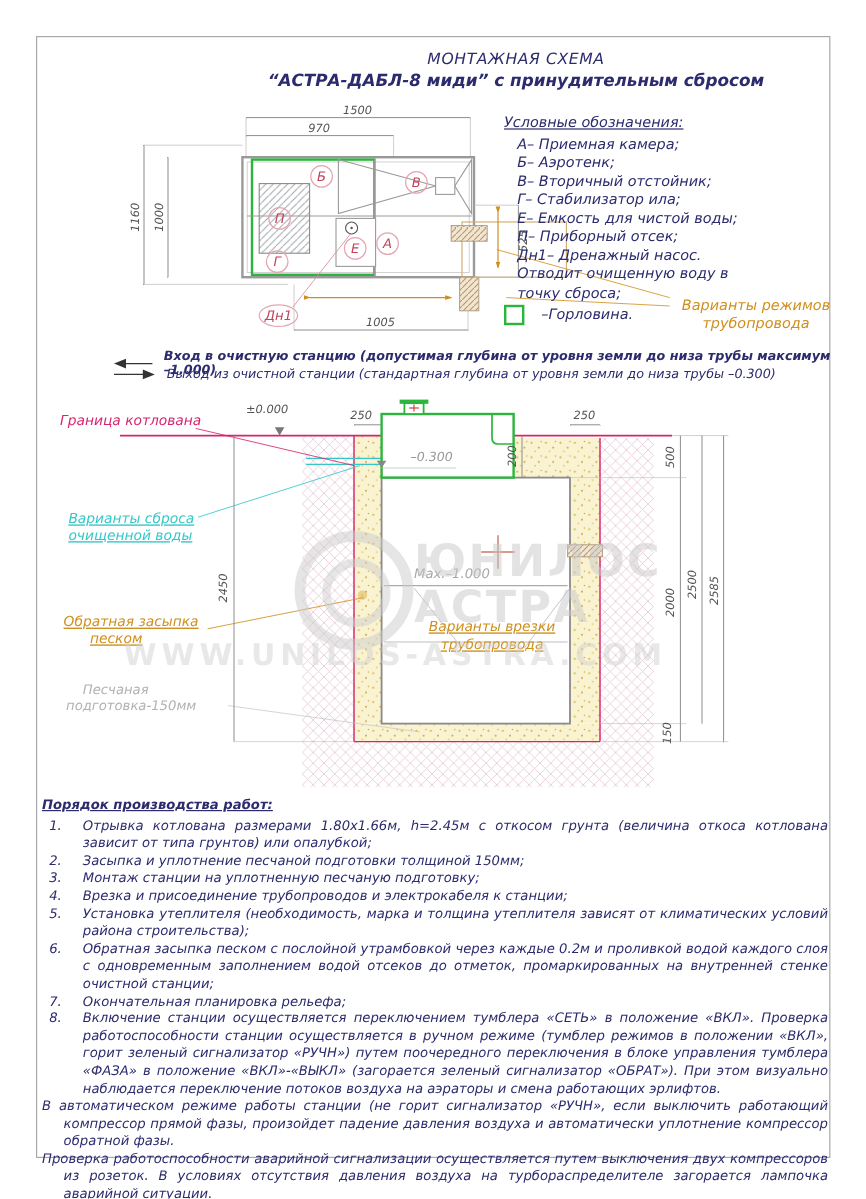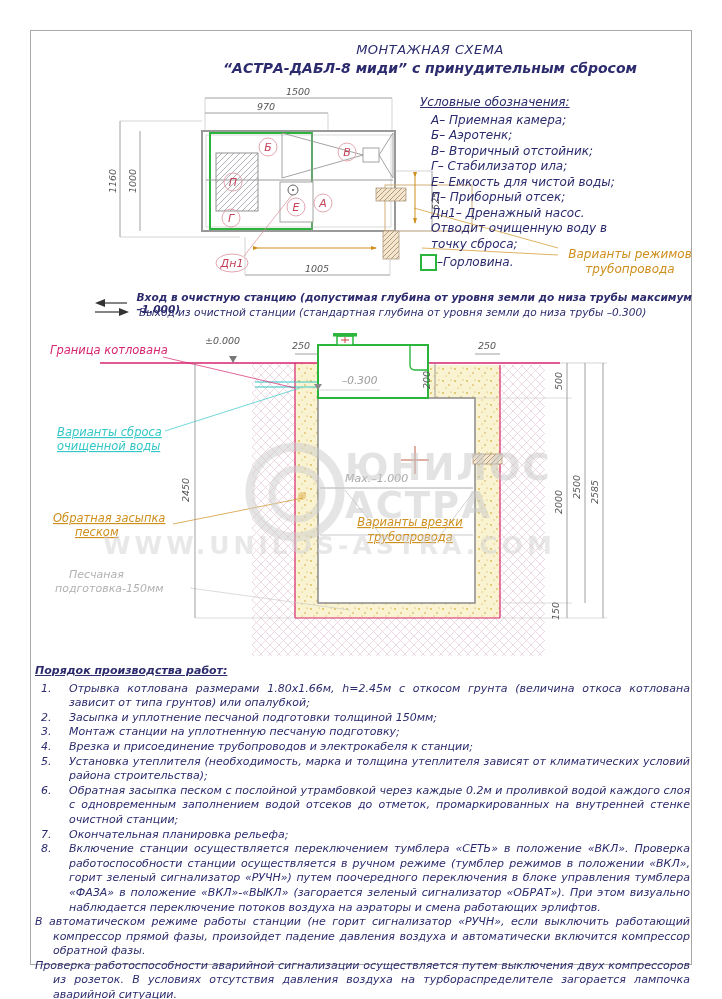--- a/index.html
+++ b/index.html
@@ -6,21 +6,21 @@
   #page{position:relative;width:722px;height:999px;background:#fff;overflow:hidden;
         font-family:"DejaVu Sans",sans-serif;color:#2b2b6e;}
   .frame{position:absolute;left:30px;top:30px;width:660px;height:933px;border:1px solid #a8a8a8;}
   .abs{position:absolute;}
   #titles{left:160px;top:42px;width:540px;text-align:center;font-style:italic;}
   #title1{font-size:13px;font-weight:400;letter-spacing:.5px;}
   #title2{font-size:14px;font-weight:600;margin-top:3px;}
   #legend{left:420px;top:95px;width:205px;font-style:italic;font-size:12px;line-height:15.5px;z-index:3;}
   #legend .leg-title{text-decoration:underline;margin-bottom:2px;}
   .leg-row{white-space:normal;margin-left:11px;}
-  .gorl-row{display:flex;align-items:center;gap:0;margin-top:2px;}
+  .gorl-row{display:flex;align-items:center;gap:14px;margin-top:2px;}
   .green-sq{display:inline-block;width:13px;height:13px;border:2px solid #2cb53c;background:#fff;}
   #pipe-note-top{left:556px;top:247px;width:148px;text-align:center;color:#cf8f1d;
                  font-style:italic;font-size:12px;line-height:15px;z-index:3;}
   .io-row{left:95px;width:600px;font-style:italic;font-size:10.6px;color:#2b2b6e;
           display:flex;align-items:center;gap:10px;}
   #io1{top:291px;font-weight:bold;} #io2{top:306px;text-align:center;}
   #work{left:35px;top:664px;width:655px;font-style:italic;font-size:11px;line-height:14.6px;color:#2b2b6e;}
   #work .w-title{text-decoration:underline;font-weight:600;margin-bottom:3px;}
   .w-item{display:flex;}
   .w-item .n{width:28px;flex:0 0 28px;padding-left:6px;}
@@ -300,16 +300,16 @@
         <span class="tx">Обратная засыпка песком с послойной утрамбовкой через каждые 0.2м и проливкой водой каждого слоя с одновременным заполнением водой отсеков до отметок, промаркированных на внутренней стенке очистной станции;</span>
       </div>
     <div class="w-item">
         <span class="n">7.</span>
         <span class="tx">Окончательная планировка рельефа;</span>
       </div>
     <div class="w-item">
         <span class="n">8.</span>
         <span class="tx">Включение станции осуществляется переключением тумблера «СЕТЬ» в положение «ВКЛ». Проверка работоспособности станции осуществляется в ручном режиме (тумблер режимов в положении «ВКЛ», горит зеленый сигнализатор «РУЧН») путем поочередного переключения в блоке управления тумблера «ФАЗА»  в положение «ВКЛ»-«ВЫКЛ» (загорается зеленый сигнализатор «ОБРАТ»).  При этом визуально наблюдается переключение потоков воздуха на аэраторы и смена работающих эрлифтов.</span>
       </div>
-    <div class="w-par">В автоматическом режиме работы станции (не горит сигнализатор «РУЧН», если выключить работающий компрессор прямой фазы, произойдет падение давления воздуха и автоматически включится компрессор обратной фазы.</div>
+    <div class="w-par">В автоматическом режиме работы станции (не горит сигнализатор «РУЧН», если выключить работающий компрессор прямой фазы, произойдет падение давления воздуха и автоматически уплотнение компрессор обратной фазы.</div>
     <div class="w-par">Проверка работоспособности аварийной сигнализации осуществляется путем выключения двух компрессоров из розеток. В условиях  отсутствия давления воздуха на турбораспределителе загорается лампочка аварийной ситуации.</div>
   </div>
 </div>
 
 </body></html>

